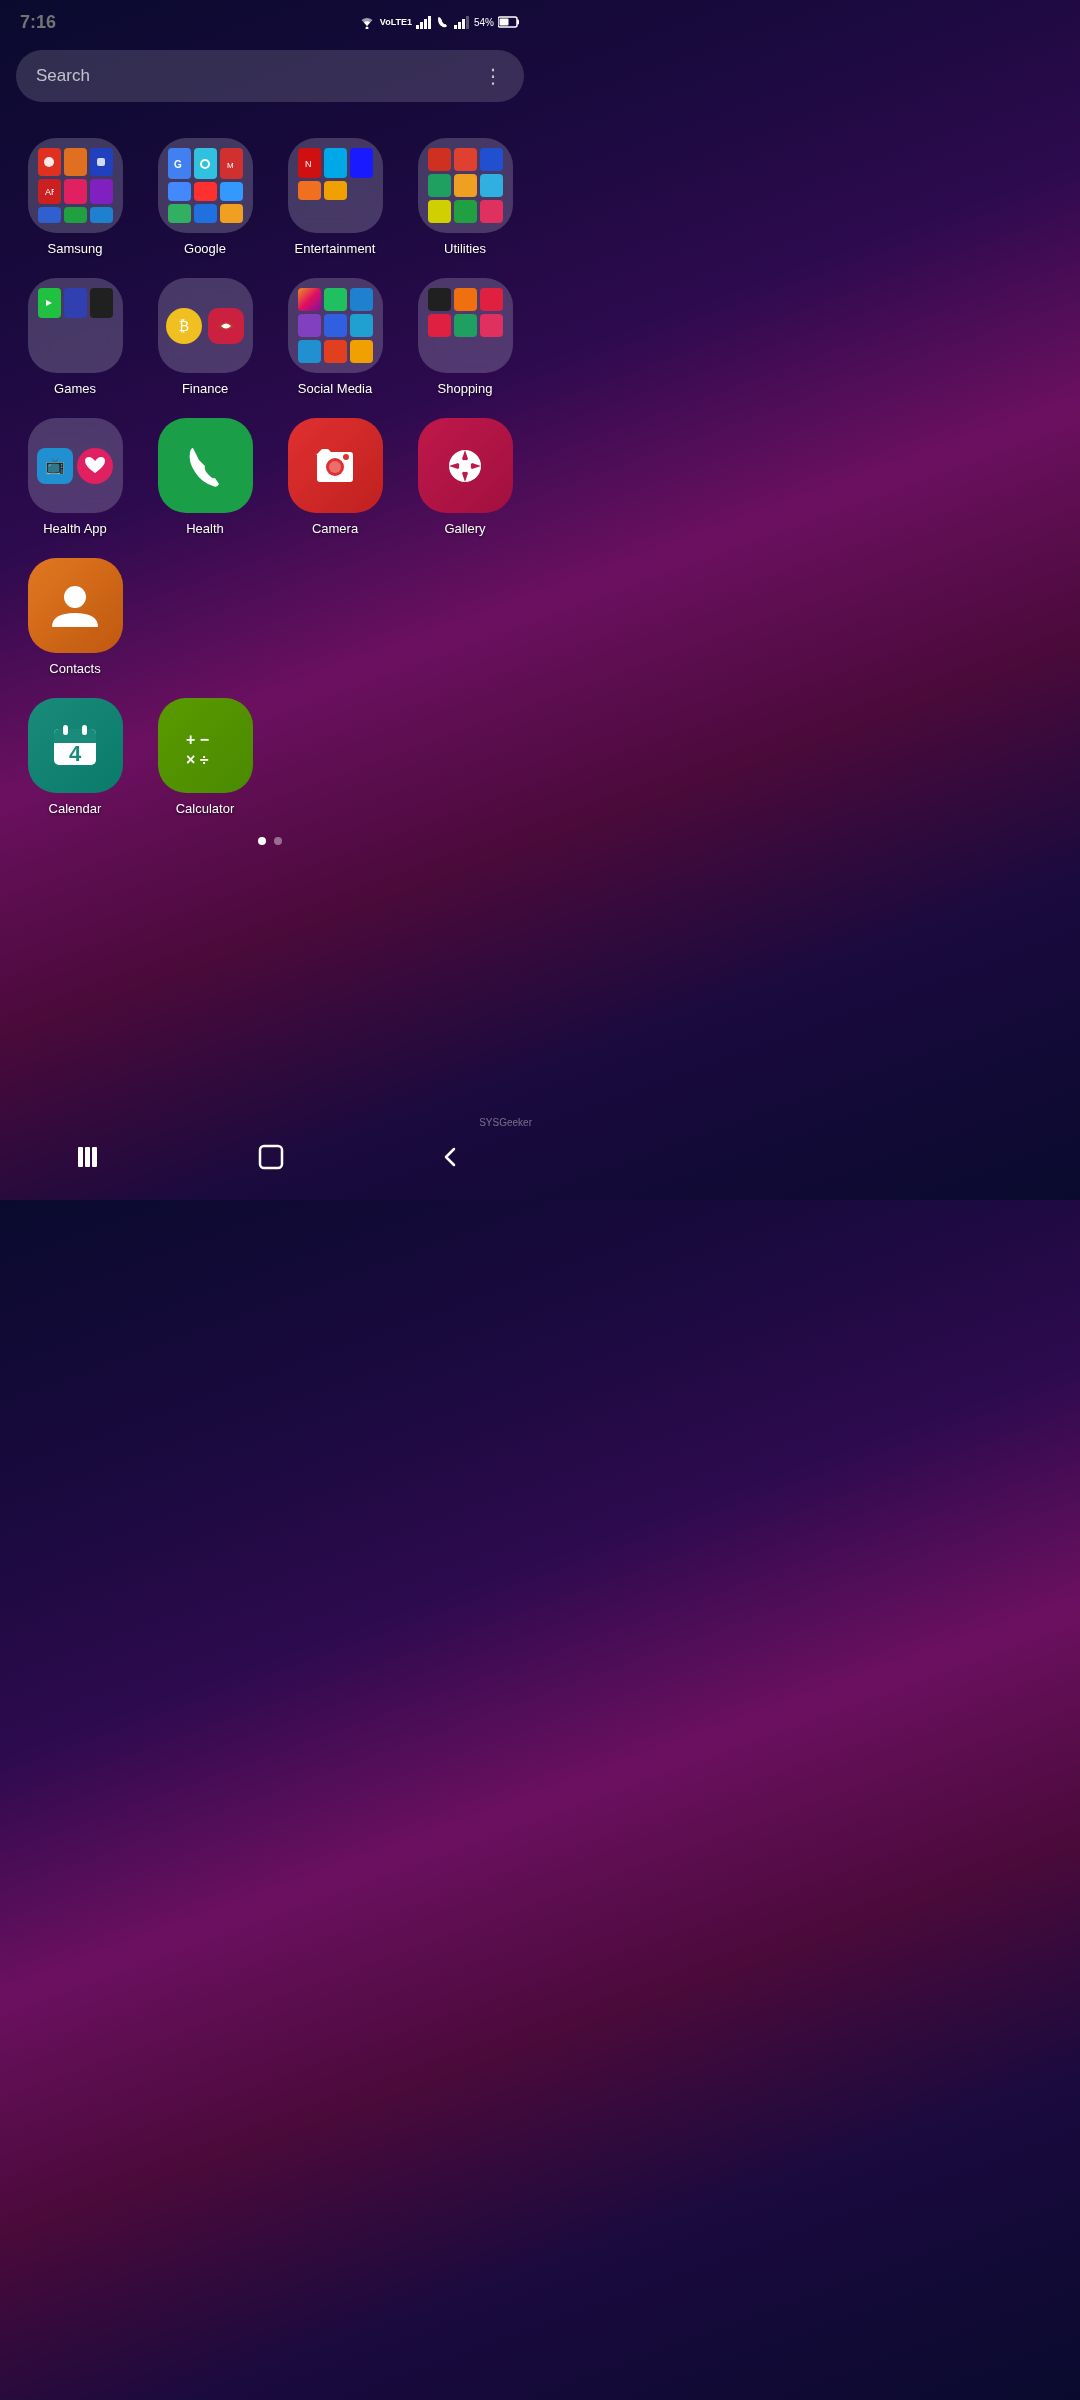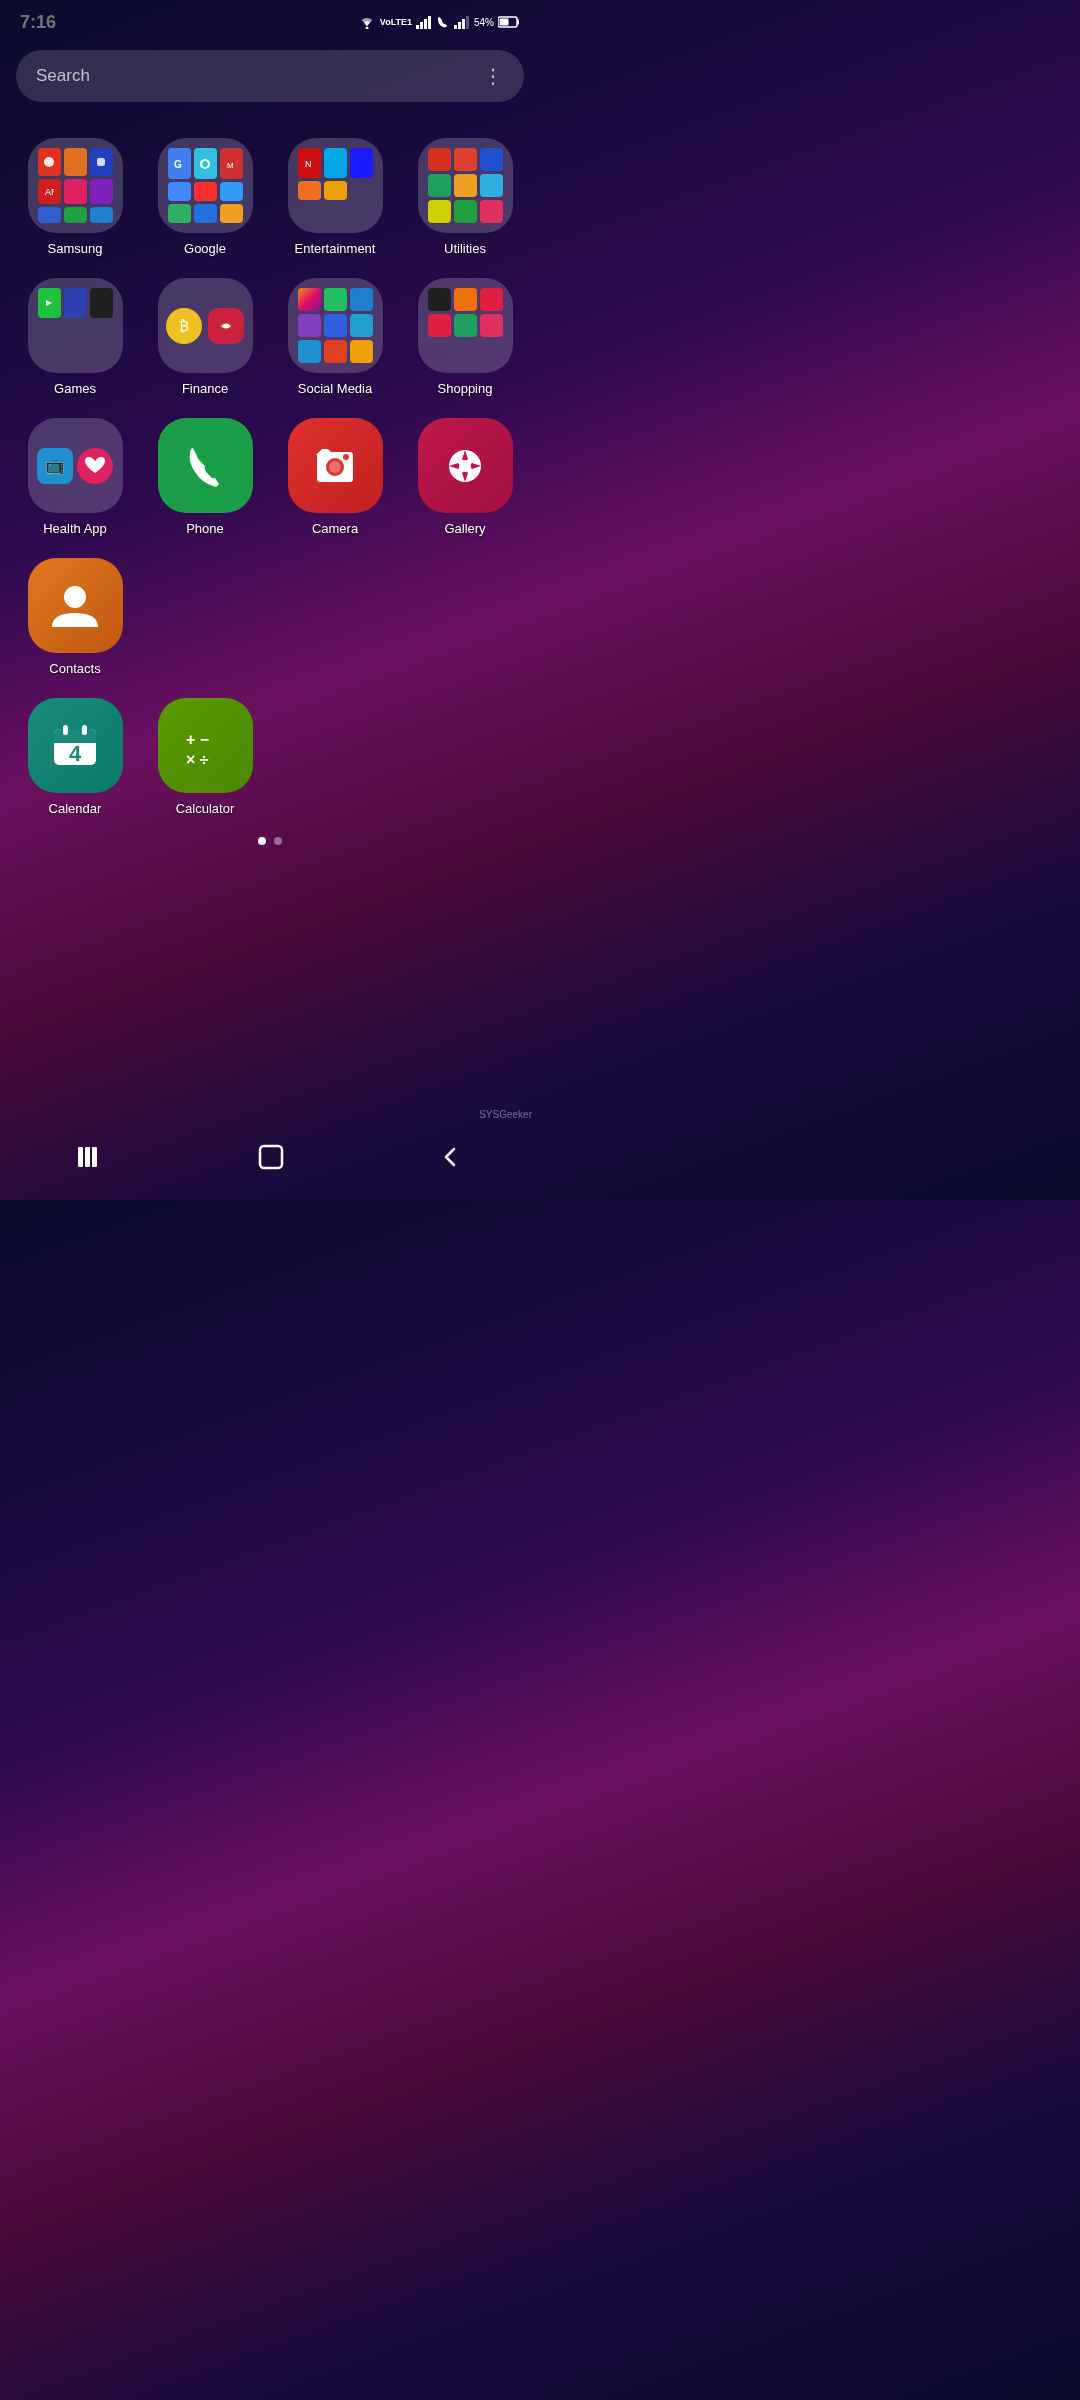--- a/index.html
+++ b/index.html
@@ -204,21 +204,21 @@
       height: 8px;
       border-radius: 50%;
     }
 
     .dot-active { background: white; }
     .dot-inactive { background: rgba(255,255,255,0.4); }
 
     
     .watermark {
       position: absolute;
-      bottom: 80px;
+      bottom: 72px;
       right: 8px;
       font-size: 10px;
       color: rgba(255,255,255,0.4);
     }
   </style>
 </head>
 <body>
 
 <div class="status-bar">
   <span class="time">7:16</span>
@@ -448,21 +448,21 @@
     <span class="app-label">Health App</span>
   </div>
 
 
   <div class="app-item">
     <div class="app-icon phone-icon">
       <svg width="52" height="52" viewBox="0 0 52 52">
         <path d="M14 8 Q12 8 11 12 Q9 22 16 32 Q22 42 34 46 Q38 48 40 44 L36 38 Q34 39 32 37 Q24 30 26 26 L20 20 Z" fill="white"></path>
       </svg>
     </div>
-    <span class="app-label">Phone</span>
+    <span class="app-label">Health</span>
   </div>
 
 
   <div class="app-item">
     <div class="app-icon camera-icon">
       <svg width="58" height="58" viewBox="0 0 58 58">
         <path d="M10 18 L16 12 L22 12 L25 15 L44 15 Q47 15 47 18 L47 42 Q47 45 44 45 L14 45 Q11 45 11 42 L11 18 Z" fill="white"></path>
         <circle cx="29" cy="30" r="9" fill="#e03030"></circle>
         <circle cx="29" cy="30" r="6" fill="white" opacity="0.3"></circle>
         <circle cx="40" cy="20" r="3" fill="#e03030"></circle>

